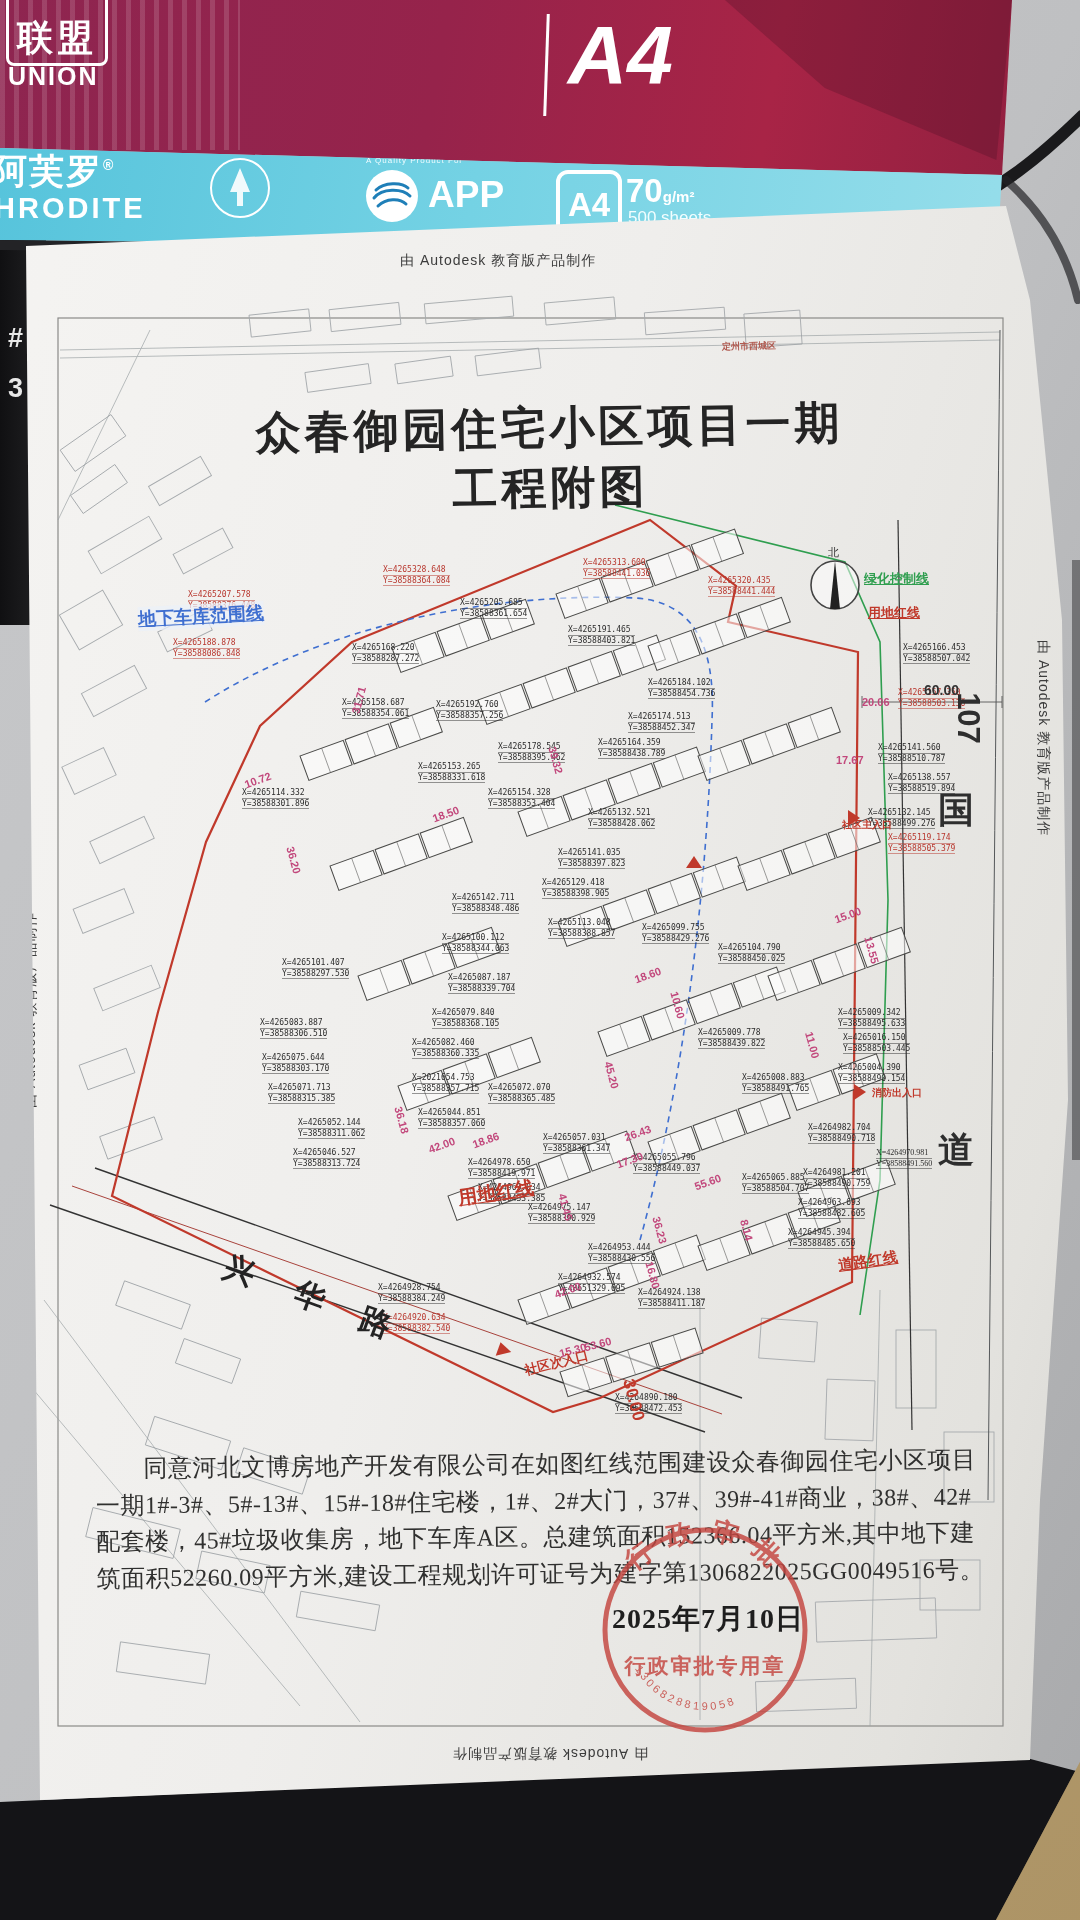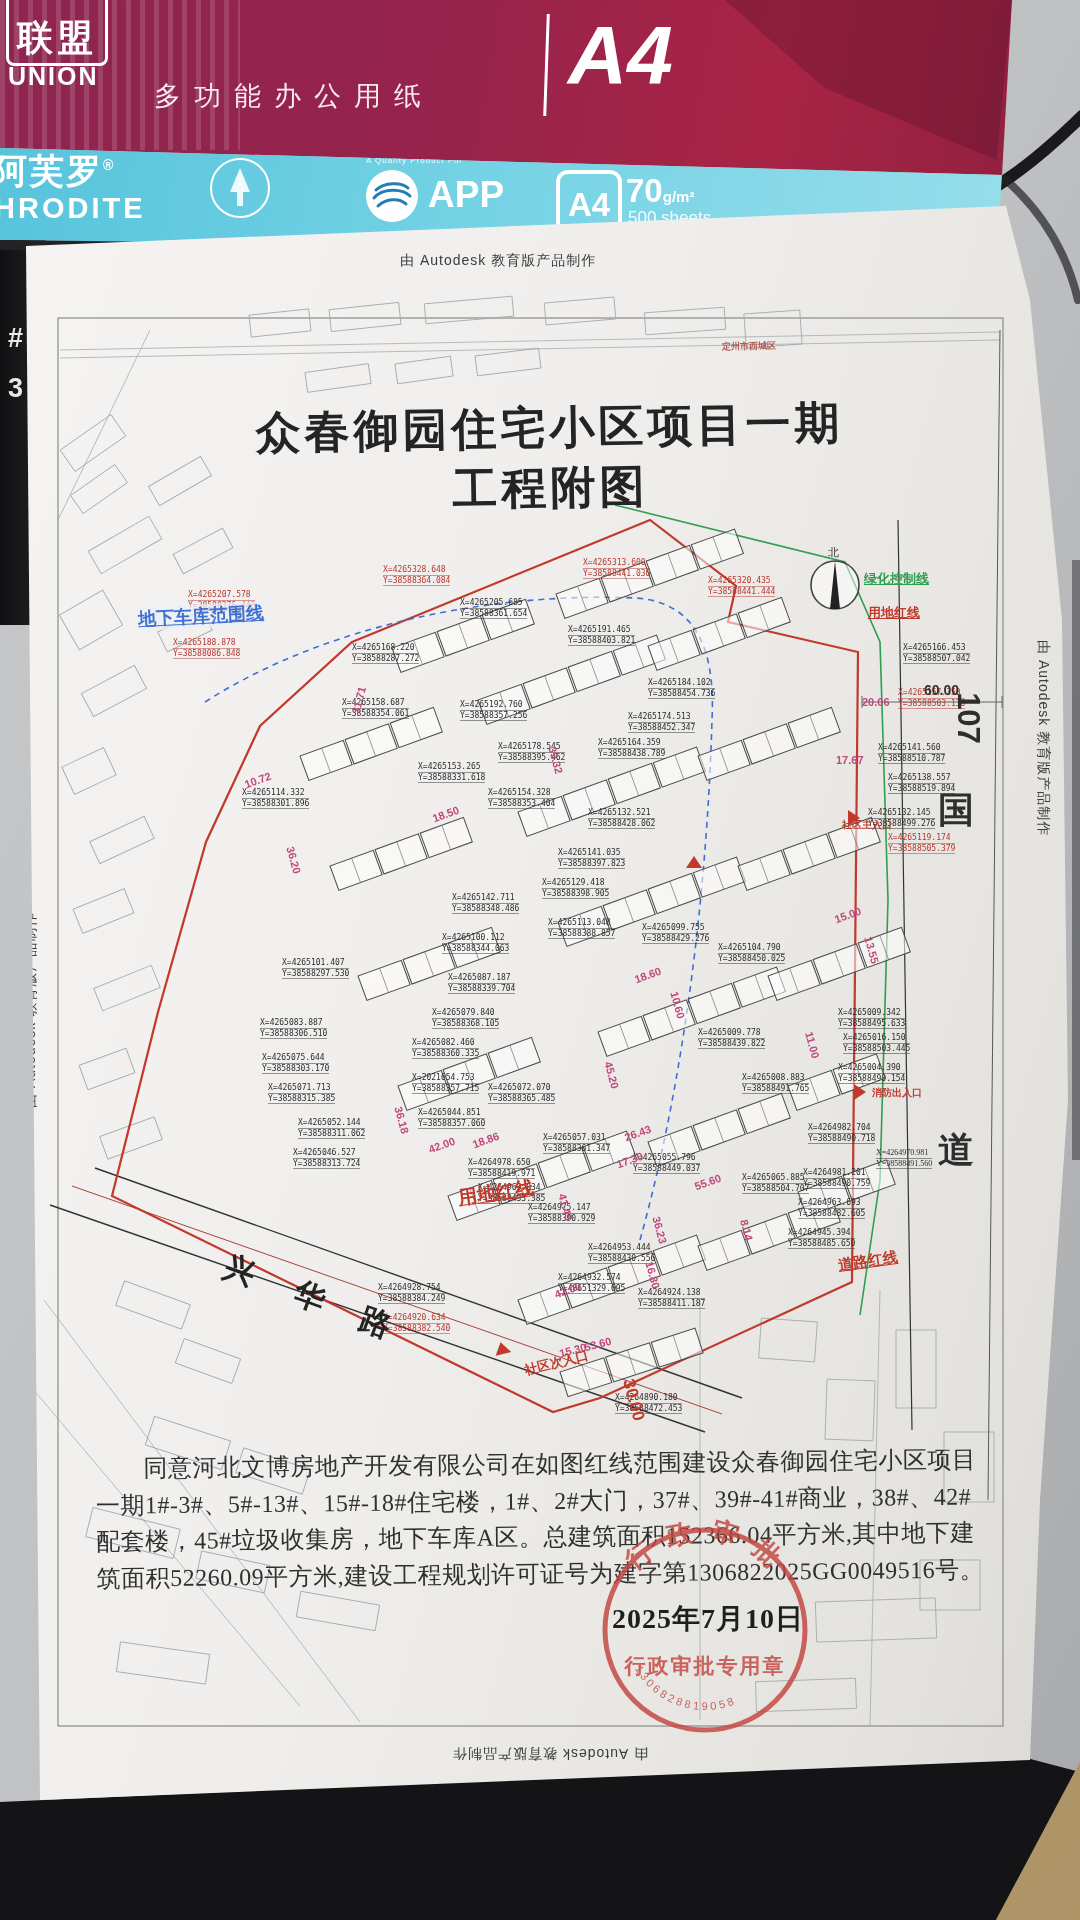--- a/index.html
+++ b/index.html
@@ -95,21 +95,20 @@
   </div>
 
   <div class="ream">
     <div class="ream-top">
       <div class="stripes"></div>
       <div class="fold"></div>
       <div class="union-box">
           <span>联盟</span>
         </div>
       <div class="union-sub">UNION</div>
-      <div class="cn-sub">多功能办公用纸</div>
       <div class="ream-divider"></div>
       <div class="a4-big">A4</div>
     </div>
     <div class="ream-bottom">
       <div class="brand-cn"><span>阿芙罗</span><sup>®</sup></div>
       <div class="brand-en">HRODITE</div>
       <svg class="tree-logo" width="64" height="72">
         <circle cx="32" cy="36" r="29" stroke="#fff" stroke-width="2" fill="none"></circle>
         <path d="M32,16 L22,40 L29,40 L29,54 L35,54 L35,40 L42,40 Z" fill="#fff" opacity=".9"></path>
       </svg>
@@ -416,21 +415,21 @@
           <span>Y=38588403.821</span>
         </div>
         <div class="coord" style="left: 648px; top: 678px;">
           <span>X=4265184.102</span>
           <span>Y=38588454.736</span>
         </div>
         <div class="coord" style="left: 628px; top: 712px;">
           <span>X=4265174.513</span>
           <span>Y=38588452.347</span>
         </div>
-        <div class="coord" style="left: 412px; top: 700px; padding-left: 48px;">
+        <div class="coord" style="left: 388px; top: 700px; padding-left: 48px;">
           <span>X=4265192.760</span>
           <span>Y=38588357.256</span>
         </div>
         <div class="coord" style="left: 498px; top: 742px;">
           <span>X=4265178.545</span>
           <span>Y=38588395.462</span>
         </div>
         <div class="coord" style="left: 418px; top: 762px;">
           <span>X=4265153.265</span>
           <span>Y=38588331.618</span>

